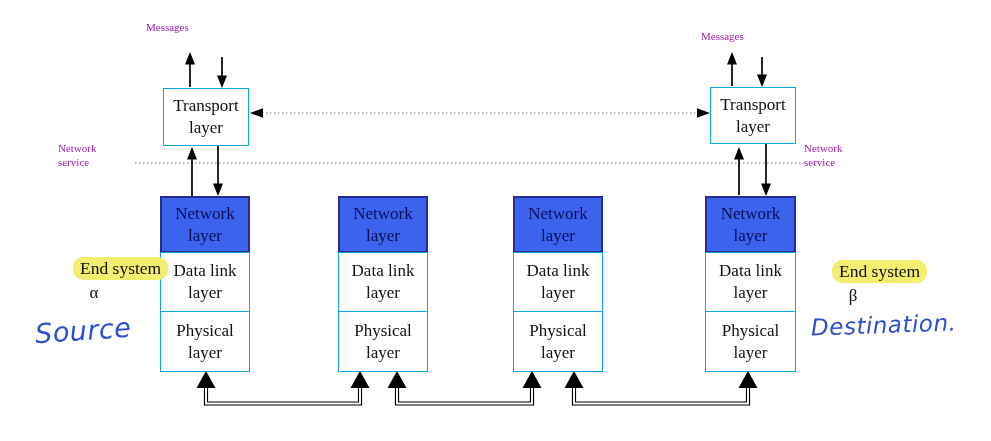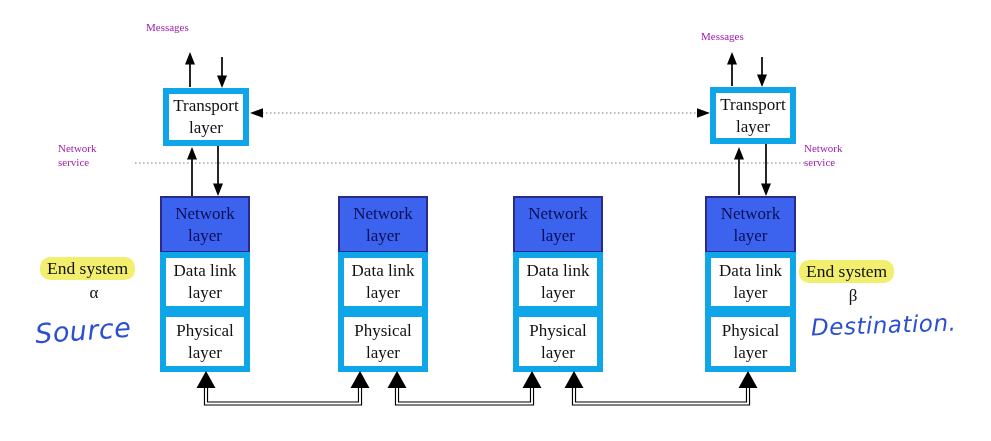--- a/index.html
+++ b/index.html
@@ -15,41 +15,42 @@
     position:absolute;
     font-size:11px;
     line-height:1.25;
     white-space:pre-line;
     color:#a21caf;
   }
   .box{
     position:absolute;
     box-sizing:border-box;
     background:#ffffff;
-    border:6px solid #0ea5e9;
+    border:1px solid #0ea5e9;
     display:flex;
     align-items:center;
     justify-content:center;
     text-align:center;
     font-size:17px;
     line-height:1.28;
     white-space:pre-line;
   }
   .layer-net{
     background:#3b63ee;
     border:2px solid #2a2a8c;
     color:#0d0d55;
   }
   .pill{
     position:absolute;
     font-size:17.5px;
     background:#f2ee6e;
     border-radius:10px;
     padding:1px 7px;
     white-space:nowrap;
+    margin-left:33px;
   }
   .greek{
     position:absolute;
     font-size:17px;
     text-align:center;
   }
   .hand{
     position:absolute;
     font-family:"DejaVu Sans", sans-serif;
     font-style:italic;

